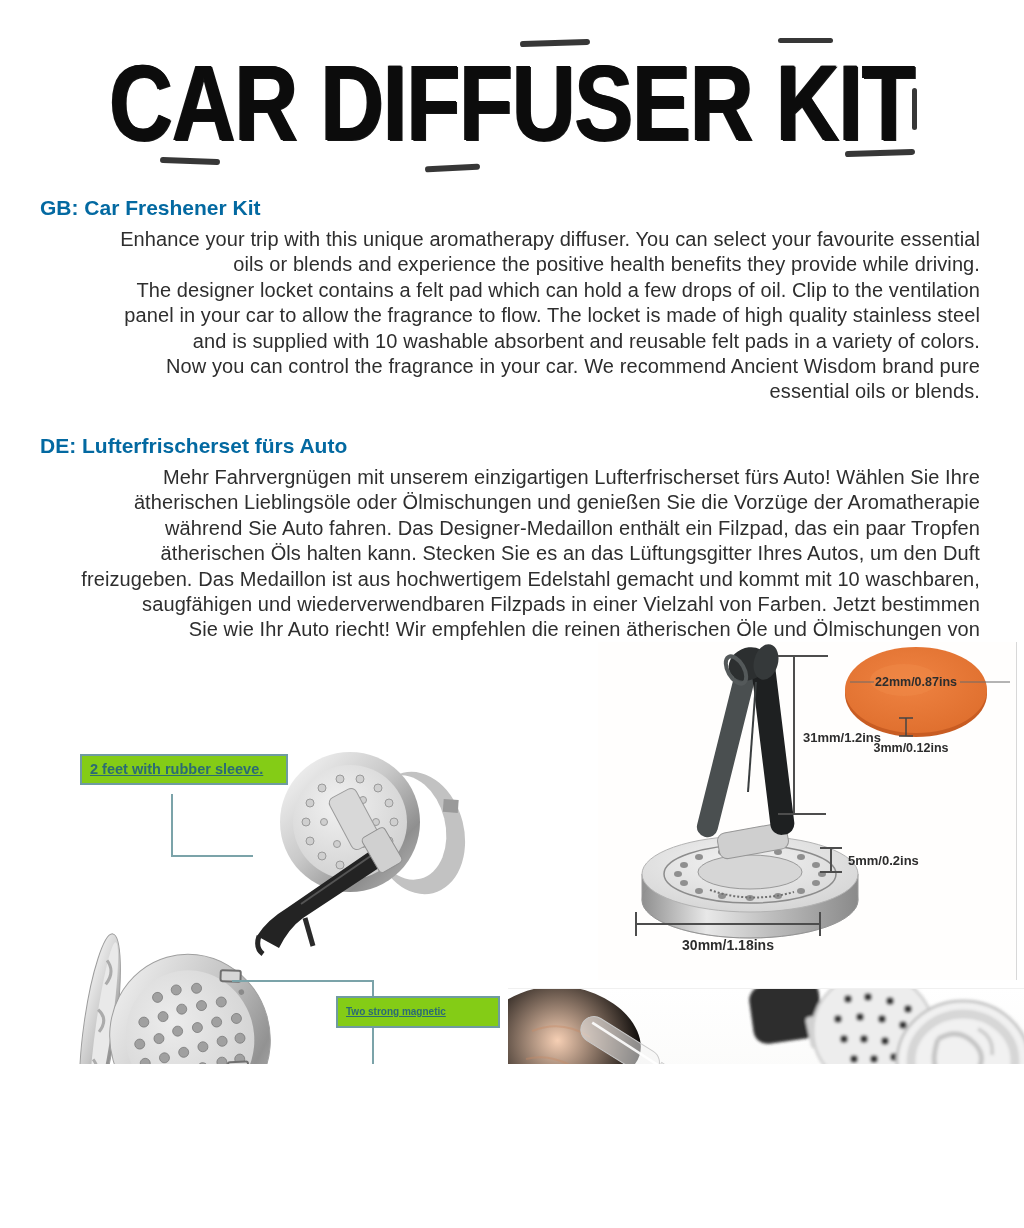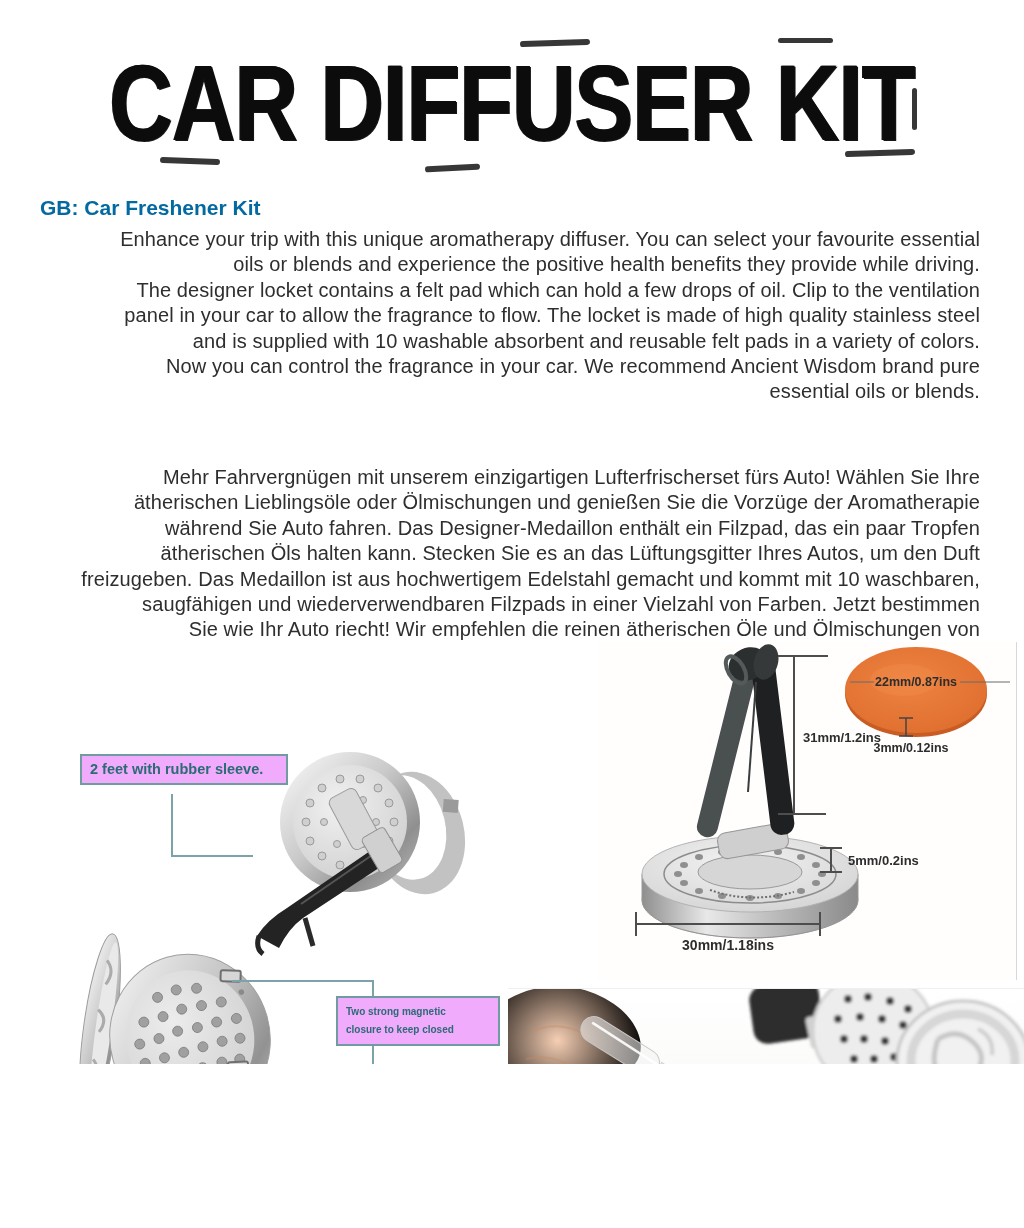--- a/index.html
+++ b/index.html
@@ -29,22 +29,22 @@
   #de-heading{top:434px;}
   #de-body{top:461px;}
   
   .fig{position:absolute;}
   #fig-diagram{left:598px;top:642px;width:418px;height:338px;border-right:1px solid #d8d8d8;background:#fffefd;}
   #fig-usage{left:508px;top:988px;width:516px;height:233px;overflow:hidden;
     background:linear-gradient(180deg,#ffffff 0%,#f7f7f5 70%,#efefed 100%);
     border-right:1px solid #ddd;border-top:1px solid #f0f0f0;}
   
   .callout{
-    position:absolute;background:#f0abfc;border:2px solid #6f9ba1;color:#2b6b74;
-    font-weight:bold;z-index:5;
+    position:absolute;background:#84cc16;border:2px solid #6f9ba1;color:#2b6b74;
+    font-weight:bold;z-index:5;text-decoration:underline;
   }
   #callout-feet{left:80px;top:754px;width:188px;padding:4px 8px;font-size:14.5px;line-height:19px;}
   #callout-magnet{left:336px;top:996px;width:144px;padding:5px 8px;font-size:10px;line-height:18px;}
   .leader{position:absolute;background:#7ba3a9;z-index:2;}
   #leader-feet-v{left:171px;top:794px;width:2px;height:63px;}
   #leader-feet-h{left:171px;top:855px;width:82px;height:2px;}
   #leader-mag-top{left:232px;top:980px;width:142px;height:2px;}
   #leader-mag-bot{left:246px;top:1070px;width:128px;height:2px;}
   #leader-mag-v{left:372px;top:980px;width:2px;height:92px;}
   
@@ -69,20 +69,21 @@
 
   <h2 class="sec-heading" id="gb-heading">GB: Car Freshener Kit</h2>
   <div class="sec-body" id="gb-body">Enhance your trip with this unique aromatherapy diffuser. You can select your favourite essential
 oils or blends and experience the positive health benefits they provide while driving.
 The designer locket contains a felt pad which can hold a few drops of oil. Clip to the ventilation
 panel in your car to allow the fragrance to flow. The locket is made of high quality stainless steel
 and is supplied with 10 washable absorbent and reusable felt pads in a variety of colors.
 Now you can control the fragrance in your car. We recommend Ancient Wisdom brand pure
 essential oils or blends.</div>
 
+  <h2 class="sec-heading" id="de-heading">DE: Lufterfrischerset fürs Auto</h2>
   <div class="sec-body" id="de-body">Mehr Fahrvergnügen mit unserem einzigartigen Lufterfrischerset fürs Auto! Wählen Sie Ihre
 ätherischen Lieblingsöle oder Ölmischungen und genießen Sie die Vorzüge der Aromatherapie
 während Sie Auto fahren. Das Designer-Medaillon enthält ein Filzpad, das ein paar Tropfen
 ätherischen Öls halten kann. Stecken Sie es an das Lüftungsgitter Ihres Autos, um den Duft
 freizugeben. Das Medaillon ist aus hochwertigem Edelstahl gemacht und kommt mit 10 waschbaren,
 saugfähigen und wiederverwendbaren Filzpads in einer Vielzahl von Farben. Jetzt bestimmen
 Sie wie Ihr Auto riecht! Wir empfehlen die reinen ätherischen Öle und Ölmischungen von
 Ancient Wisdom für die Verwendung.</div>
 
   <svg class="fig" style="left:243px;top:738px;" width="240" height="255" viewBox="0 0 240 255">
@@ -305,21 +306,20 @@
       <rect x="46" y="-54" width="20" height="11" rx="2" fill="#d6d6d6" stroke="#6f6f6f" stroke-width="2" transform="rotate(18 56 -48)"></rect>
       <rect x="28" y="36" width="20" height="11" rx="2" fill="#d6d6d6" stroke="#6f6f6f" stroke-width="2" transform="rotate(14 38 42)"></rect>
     </g>
   </svg>
 
   <div class="leader" id="leader-mag-top"></div>
   <div class="leader" id="leader-mag-bot"></div>
   <div class="leader" id="leader-mag-v"></div>
   <div class="callout" id="callout-magnet">
     <div>Two strong magnetic</div>
-    <div>closure to keep closed</div>
   </div>
 
   <div class="fig" id="fig-usage">
     <svg width="516" height="233" viewBox="0 0 516 233">
       <defs>
         <radialGradient id="skinG" cx=".4" cy=".4" r=".9">
           <stop offset="0" stop-color="#f6cfb4"></stop>
             <stop offset=".7" stop-color="#edb априо"></stop>
           <stop offset=".7" stop-color="#edb592"></stop>
             <stop offset="1" stop-color="#e09a76"></stop>

